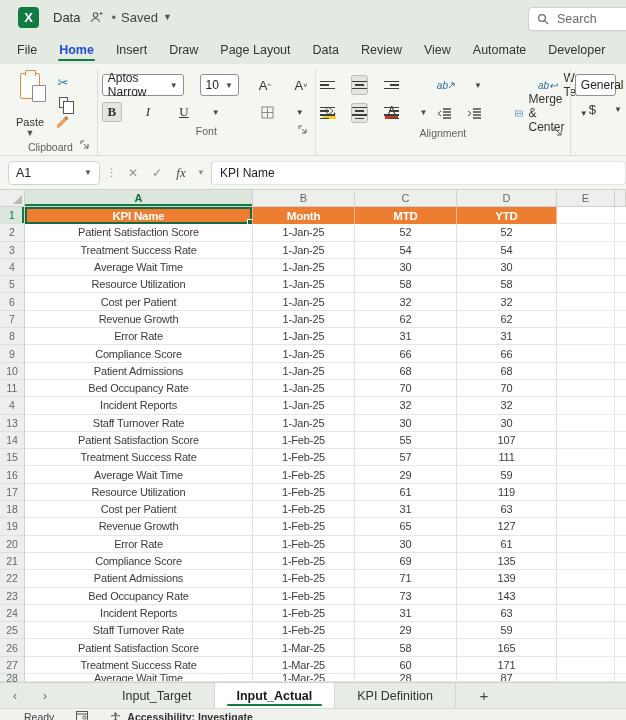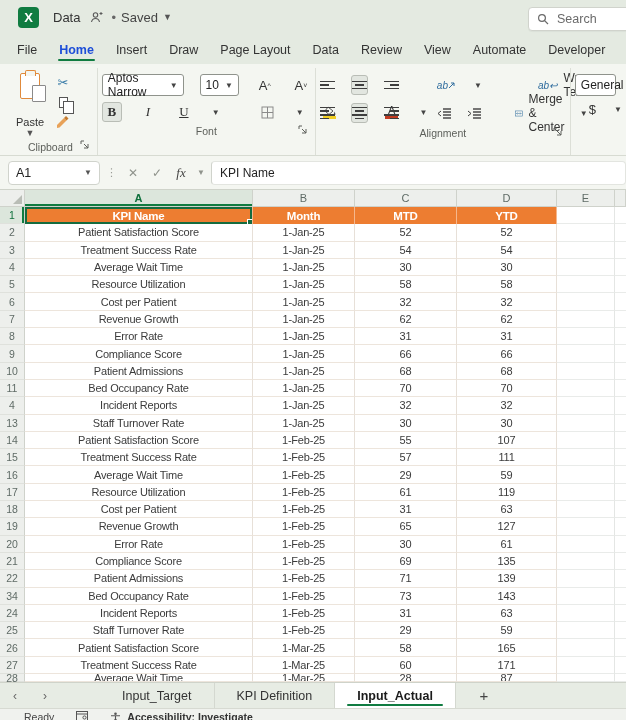--- a/index.html
+++ b/index.html
@@ -589,21 +589,21 @@
       <div class="gr">
         <div class="rowhdr">22</div>
         <div class="cell w-a">Patient Admissions</div>
         <div class="cell w-b">1-Feb-25</div>
         <div class="cell w-c">71</div>
         <div class="cell w-d">139</div>
         <div class="cell empty w-e"></div>
         <div class="cell empty w-f" style="border-right: none;"></div>
       </div>
       <div class="gr">
-        <div class="rowhdr">34</div>
+        <div class="rowhdr">23</div>
         <div class="cell w-a">Bed Occupancy Rate</div>
         <div class="cell w-b">1-Feb-25</div>
         <div class="cell w-c">73</div>
         <div class="cell w-d">143</div>
         <div class="cell empty w-e"></div>
         <div class="cell empty w-f" style="border-right: none;"></div>
       </div>
       <div class="gr">
         <div class="rowhdr">24</div>
         <div class="cell w-a">Incident Reports</div>
@@ -651,22 +651,22 @@
       </div>
     </div>
 </div>
 
 <div class="sheetbar">
   <span class="navarr">‹</span>
   <span class="navarr">›</span>
   <span style="width:40px"></span>
   <span id="stabs" style="display:flex">
       <span class="stab">Input_Target</span>
+      <span class="stab active">Input_Actual</span>
       <span class="stab">KPI Definition</span>
-      <span class="stab active">Input_Actual</span>
     </span>
   <span class="addsheet">+</span>
 </div>
 
 <div class="statusbar">
   <span class="sb-item">Ready</span>
   <span class="sb-item">
     <svg width="12" height="10" viewBox="0 0 12 10">
         <rect x="0.5" y="0.5" width="11" height="9" fill="none" stroke="#555"></rect>
         <line x1="0.5" y1="3" x2="11.5" y2="3" stroke="#555"></line>

